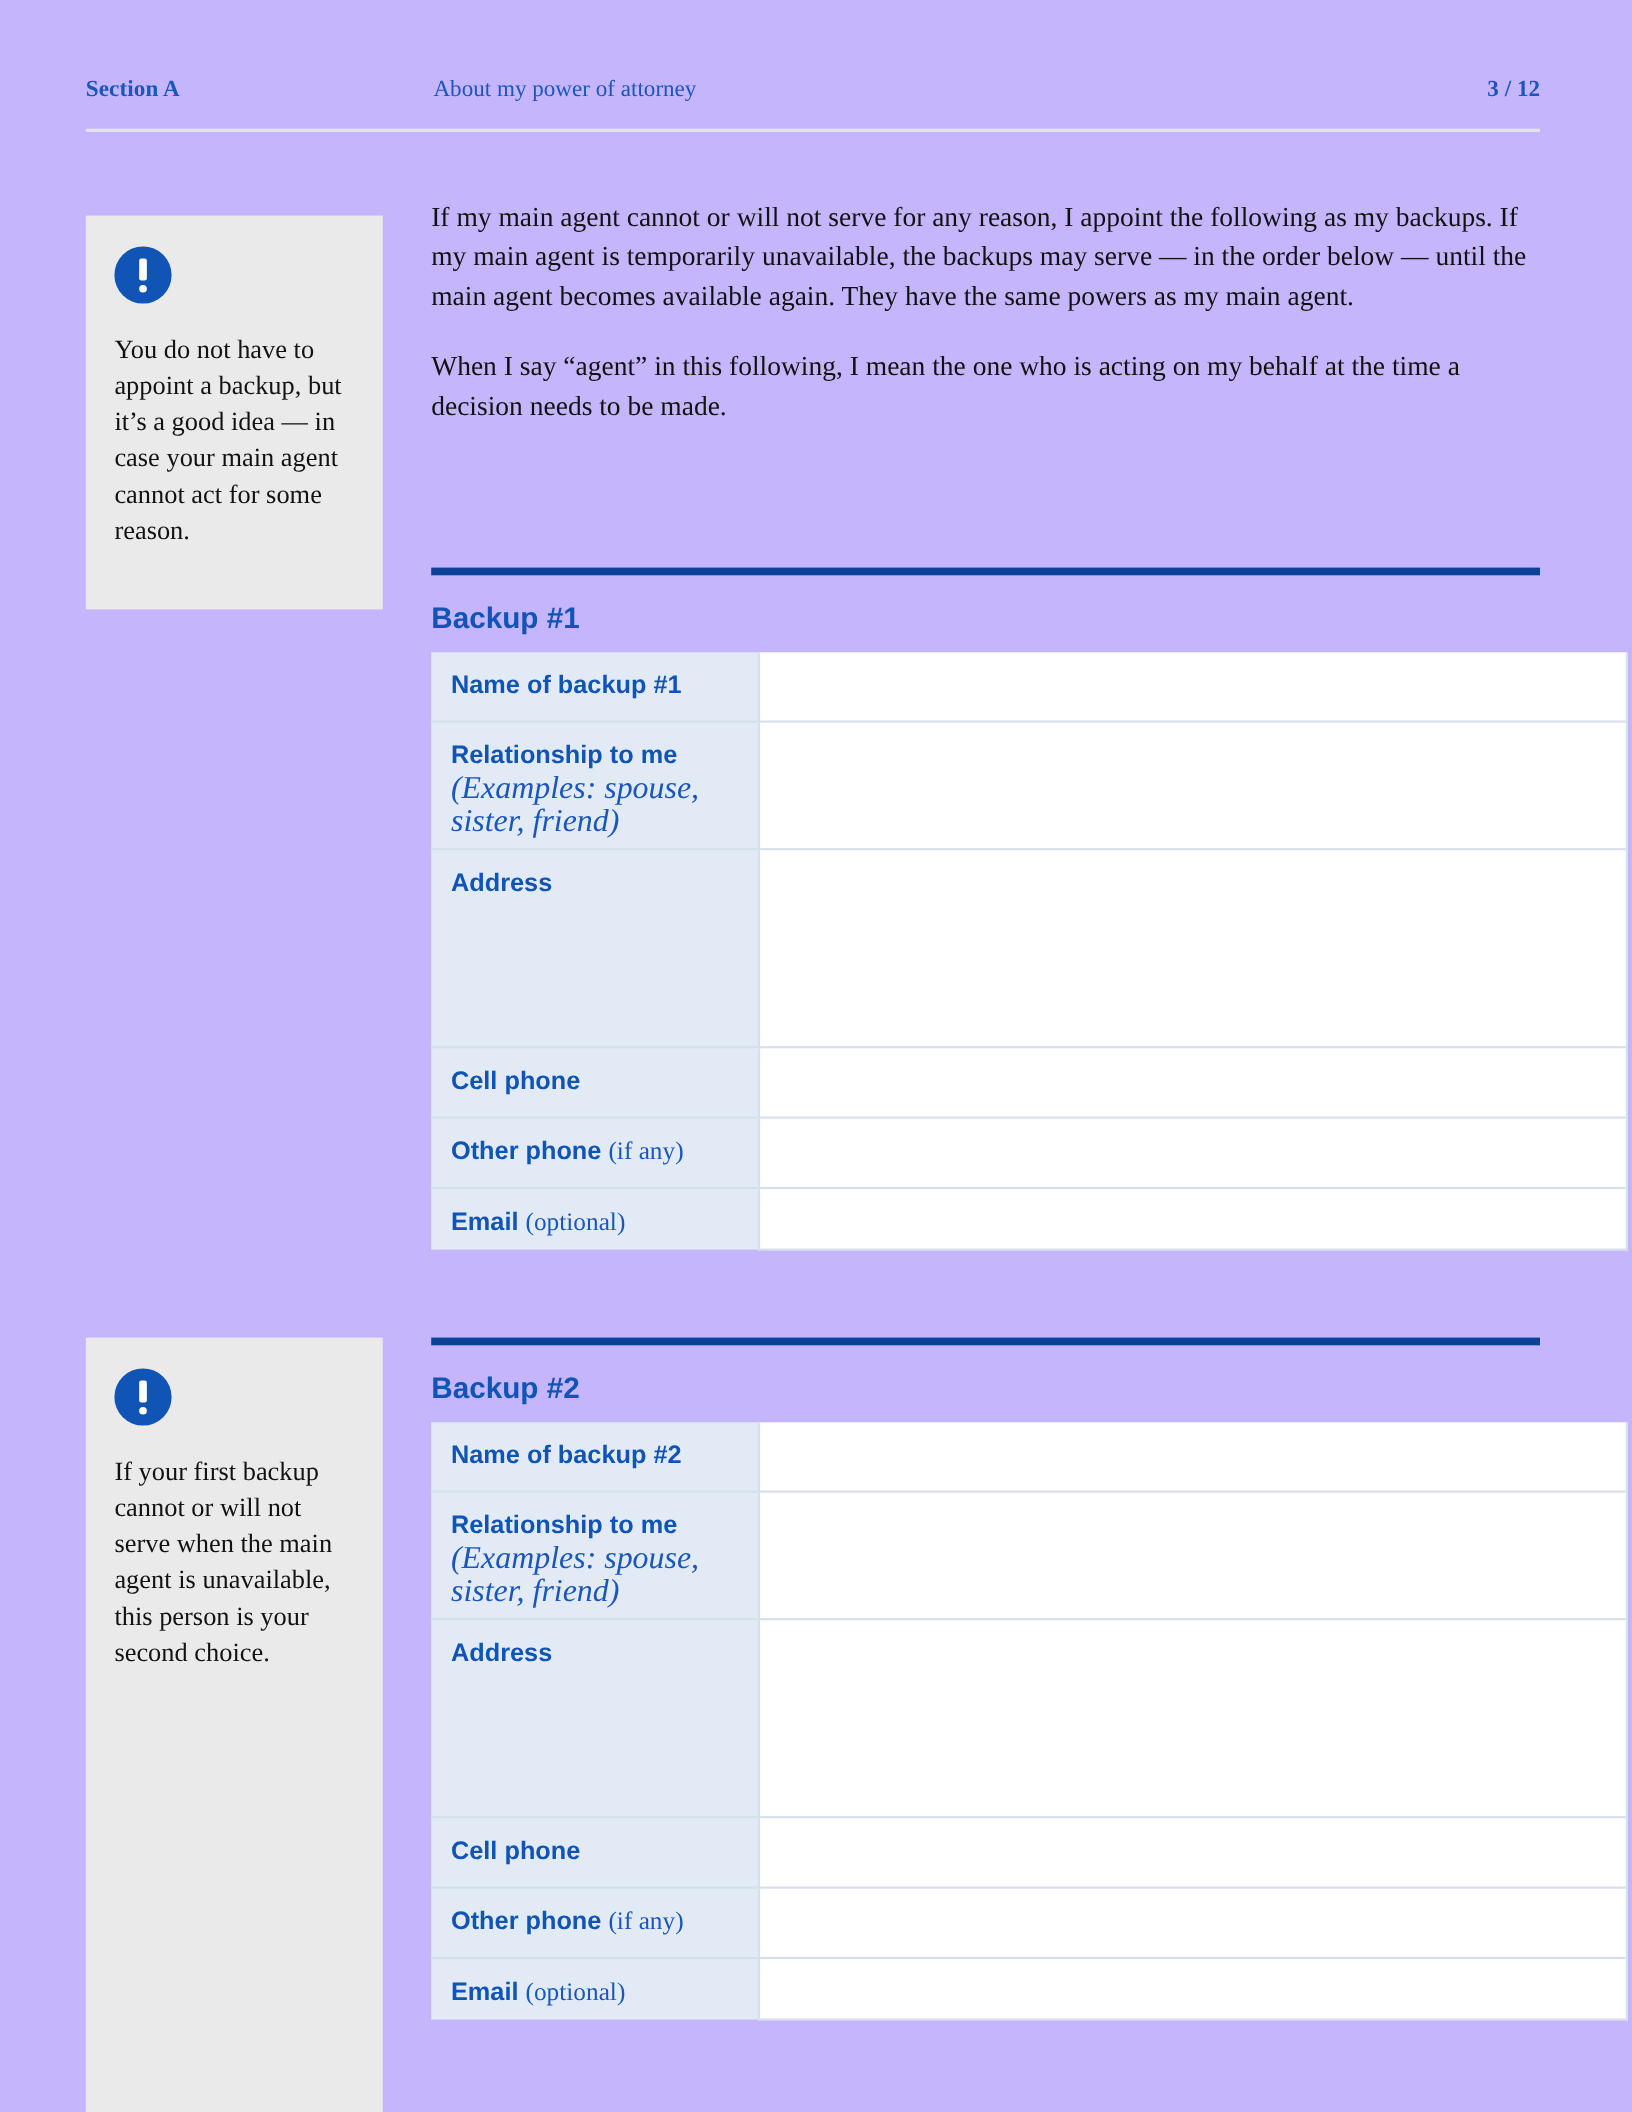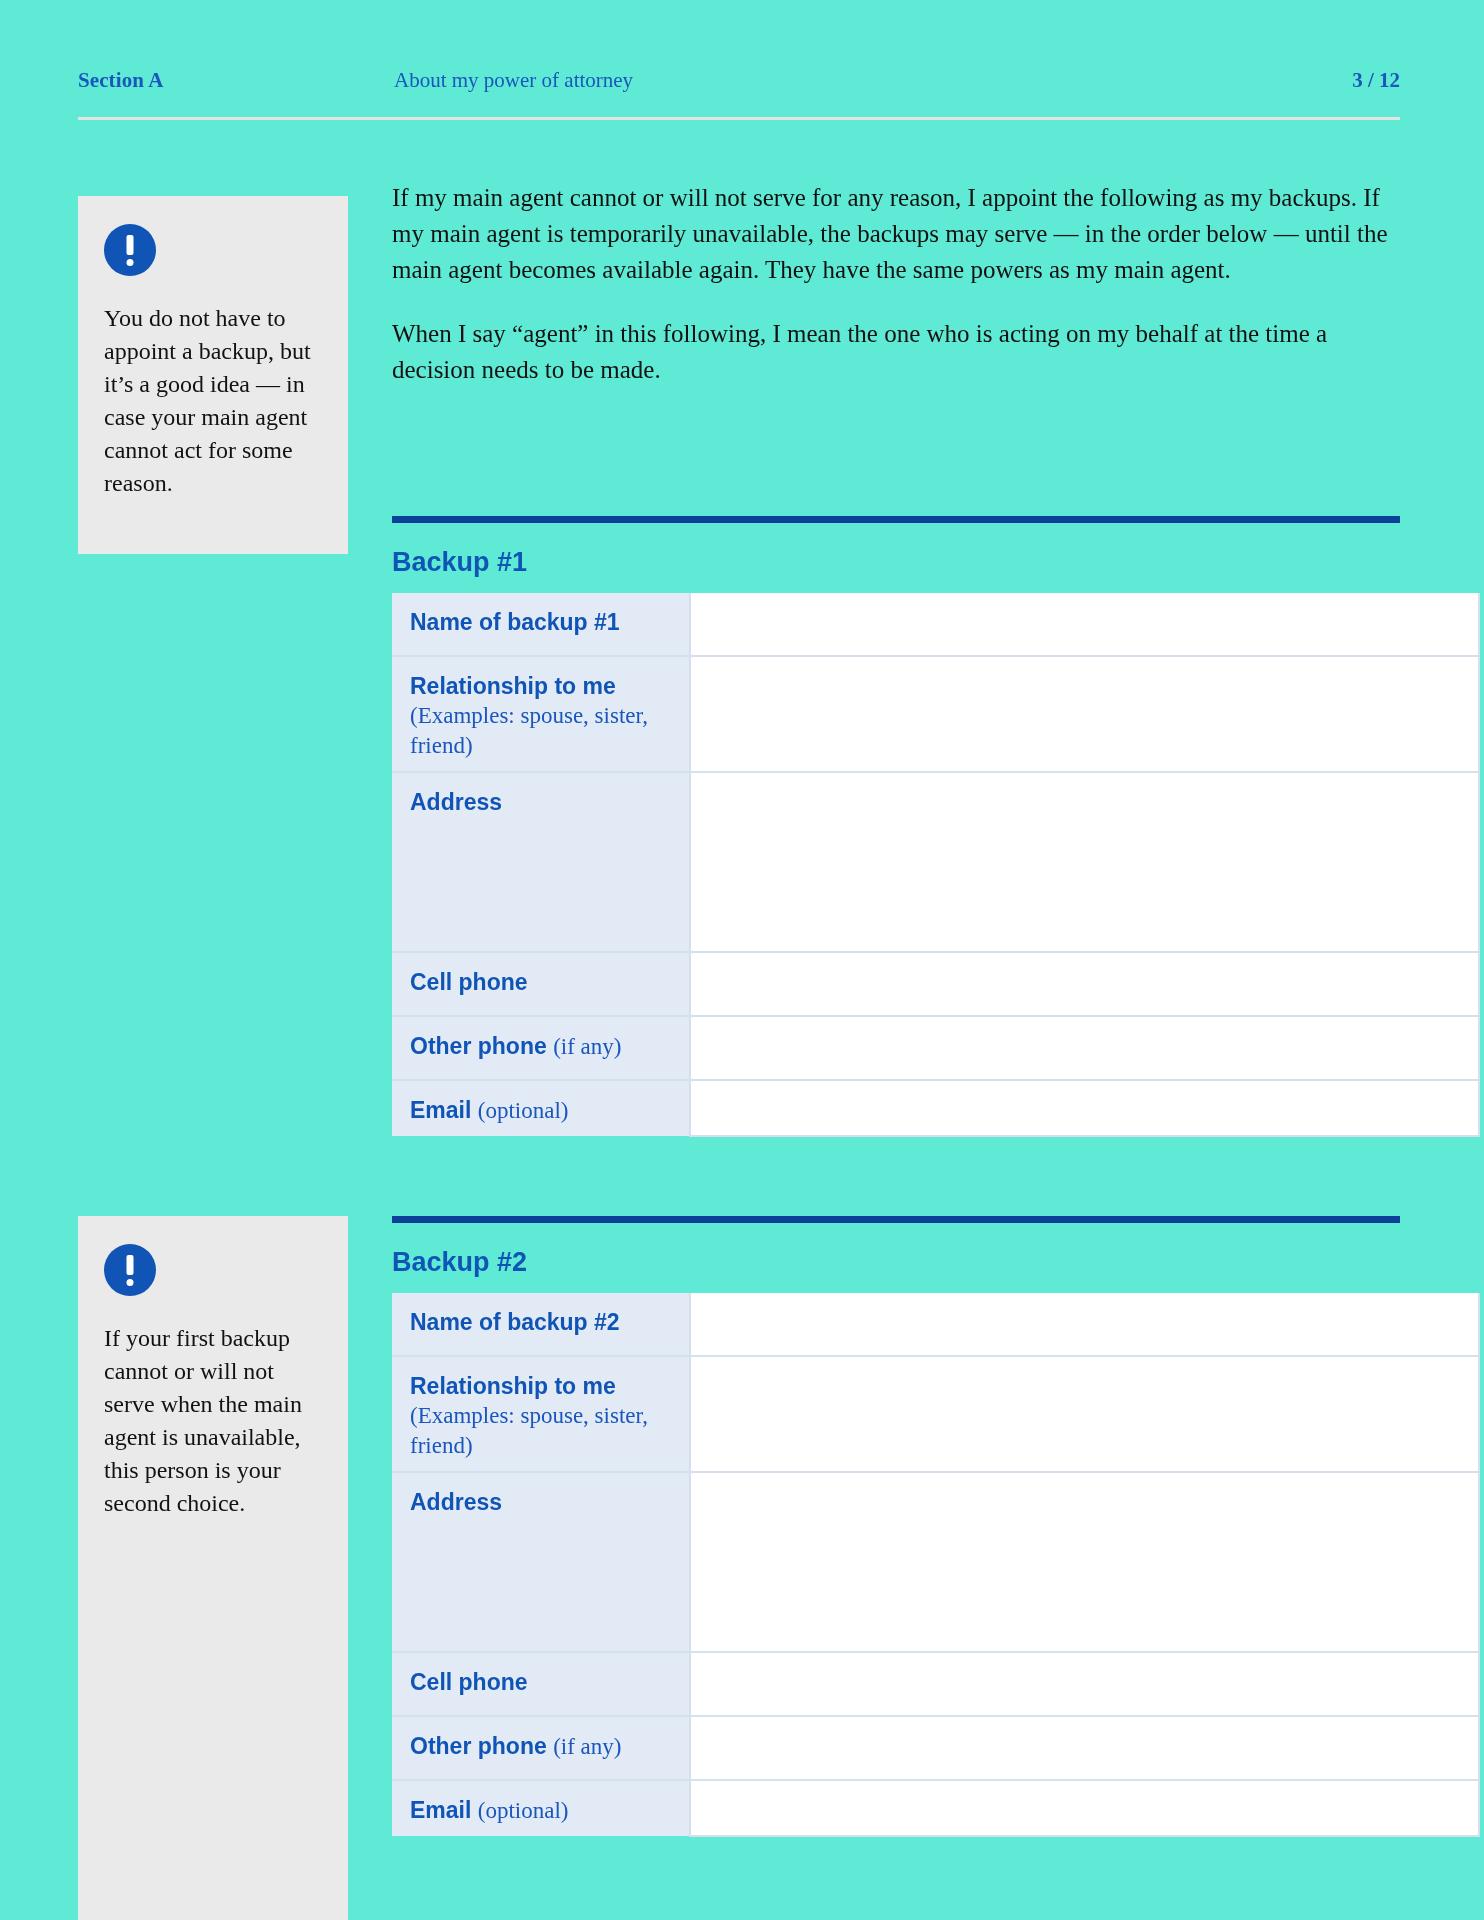--- a/index.html
+++ b/index.html
@@ -4,21 +4,21 @@
 <style>
   html, body {
     margin: 0;
     padding: 0;
     background: #ffffff;
   }
   .page {
     position: relative;
     width: 1484px;
     height: 1920px;
-    background: #5eead4;
+    background: #c4b5fd;
     overflow: hidden;
     font-family: "Liberation Serif", serif;
   }
 
   
   .running-header {
     position: absolute;
     left: 78px;
     top: 68px;
     width: 1322px;
@@ -185,24 +185,25 @@
   }
   .lbl-note {
     font-family: "Liberation Serif", serif;
     font-weight: normal;
     font-size: 23px;
     color: #1a56bb;
     line-height: 30px;
   }
   .lbl-sub {
     font-family: "Liberation Serif", serif;
-    font-size: 23px;
+    font-size: 29px;
     color: #1a56bb;
     line-height: 30px;
     display: block;
+    font-style: italic;
   }
 
   .r-name { height: 62px; }
   .r-rel  { height: 107px; }
   .r-addr { height: 178px; }
   .r-cell { height: 62px; }
   .r-oth  { height: 62px; }
   .r-mail { height: 53px; }
 </style>
 </head>

